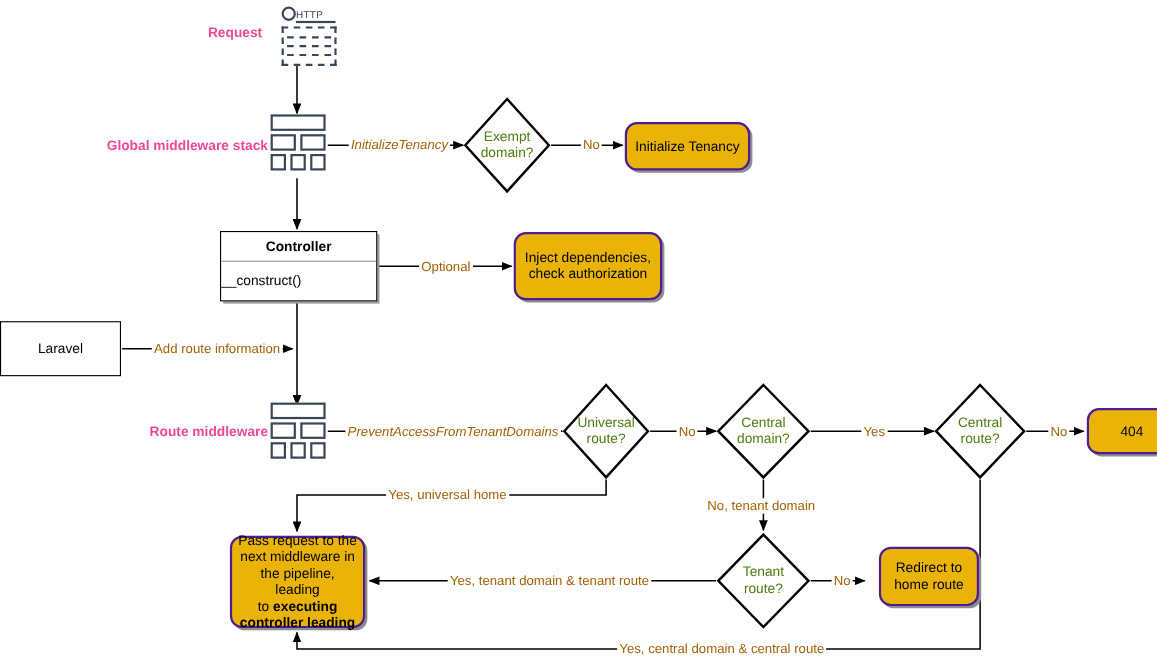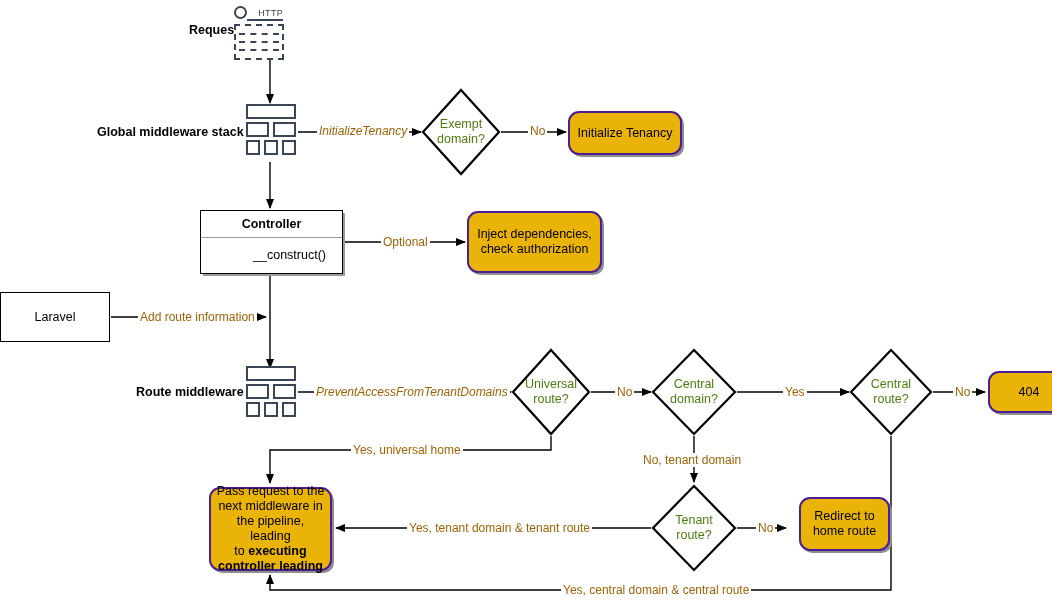--- a/index.html
+++ b/index.html
@@ -56,23 +56,23 @@
   }
   .classbox .cb-title {
     font-weight: bold;
     font-size: 12.5px;
     text-align: center;
     padding: 6px 0 6px 0;
     border-bottom: 1.2px solid #9a9a9a;
     color: #000;
   }
   .classbox .cb-row {
-    text-align: right;
-    font-size: 12.5px;
-    padding: 10px 16px 0 0;
+    text-align: left;
+    font-size: 12.5px;
+    padding: 10px 0 0 0;
     color: #000;
   }
   
   .diamond {
     position: absolute;
   }
   .diamond .dshape {
     position: absolute;
     left: 0; top: 0;
     width: 100%; height: 100%;
@@ -126,21 +126,21 @@
   }
   .http-icon .hline {
     position: absolute;
     border-top: 2px dashed #3a4556;
   }
   
   .sidelabel {
     position: absolute;
     font-weight: bold;
     font-size: 12.5px;
-    color: #000000;
+    color: #ec4899;
     white-space: nowrap;
   }
   .edge-label {
     position: absolute;
     font-size: 12px;
     color: #a16207;
     background: #ffffff;
     white-space: nowrap;
     padding: 0 2px;
     line-height: 14px;
@@ -194,21 +194,21 @@
       <line x1="651" y1="528" x2="336" y2="528" marker-end="url(#arrow)"></line>
 
       <line x1="737" y1="528" x2="786" y2="528" marker-end="url(#arrow)"></line>
 
       <path d="M891,436 L891,590 L270,590 L270,575" marker-end="url(#arrow)"></path>
     </g>
   </svg>
 
   <div class="sidelabel" style="left:189px; top:23px;">Request</div>
 
-  <div class="http-icon" style="left:234px; top:4px; width:50px; height:56px;text-align:right;">
+  <div class="http-icon" style="left:256px; top:4px; width:50px; height:56px;">
     <div class="hcircle" style="left:0px; top:2px; width:13px; height:13px;"></div>
     <div class="hlabel" style="left:13px; top:4px; width:36px;">HTTP</div>
     <div class="hbox" style="left:0px; top:20px; width:50px; height:36px;"></div>
     <div class="hline" style="left:5px; top:29px; width:40px;"></div>
     <div class="hline" style="left:5px; top:37px; width:40px;"></div>
     <div class="hline" style="left:5px; top:45px; width:40px;"></div>
   </div>
 
   <div class="sidelabel" style="left:97px; top:125px;">Global middleware stack</div>
 

